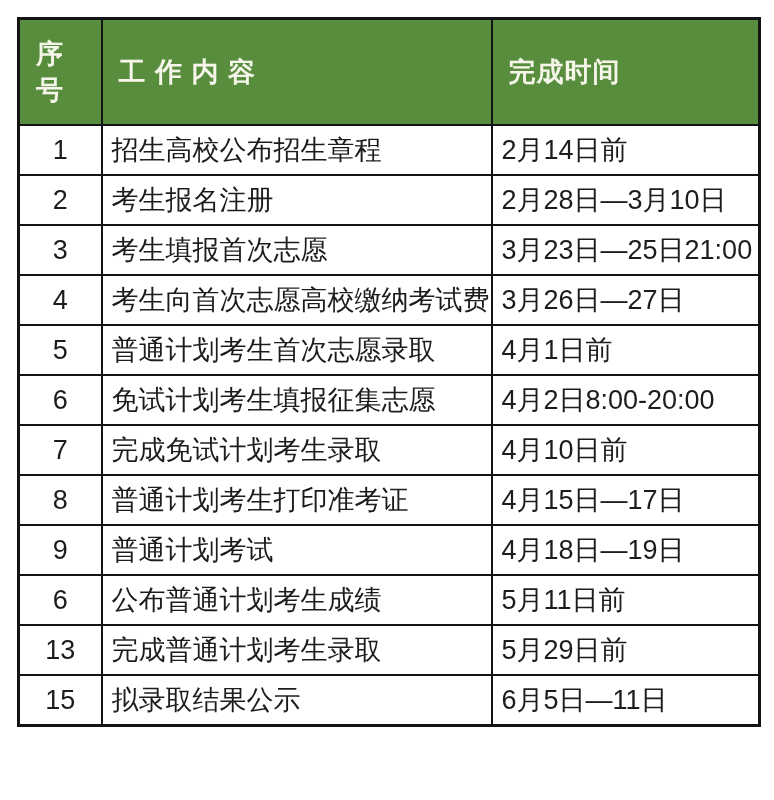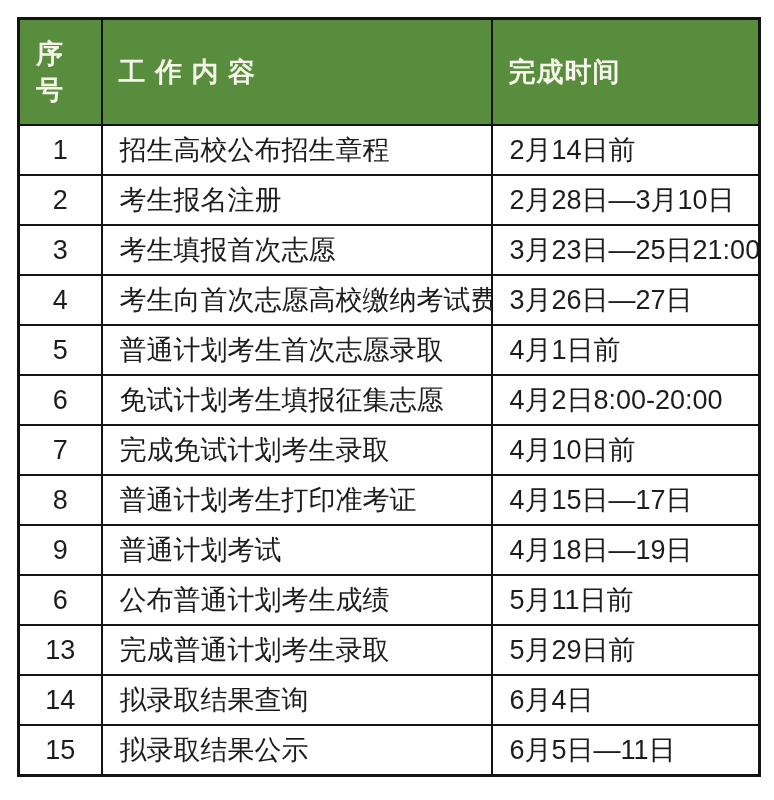--- a/index.html
+++ b/index.html
@@ -51,21 +51,21 @@
     vertical-align:middle;
     white-space:nowrap;
     overflow:hidden;
   }
   .schedule-table td.cell-no{
     text-align:center;
   }
   .schedule-table td.cell-task,
   .schedule-table td.cell-time{
     text-align:left;
-    padding-left:17px;
+    padding-left:9px;
   }
 </style>
 </head>
 <body>
 
 <table class="schedule-table">
   <colgroup>
     <col class="col-no">
     <col class="col-task">
     <col class="col-time">
@@ -139,25 +139,20 @@
   </tr>
 
 
 
   <tr>
     <td class="cell-no">13</td>
     <td class="cell-task">完成普通计划考生录取</td>
     <td class="cell-time">5月29日前</td>
   </tr>
 
-  <tr>
-    <td class="cell-no">14</td>
-    <td class="cell-task">拟录取结果查询</td>
-    <td class="cell-time">6月4日</td>
-  </tr>
 
   <tr>
     <td class="cell-no">15</td>
     <td class="cell-task">拟录取结果公示</td>
     <td class="cell-time">6月5日—11日</td>
   </tr>
 </tbody>
 </table>
 
 </body></html>

